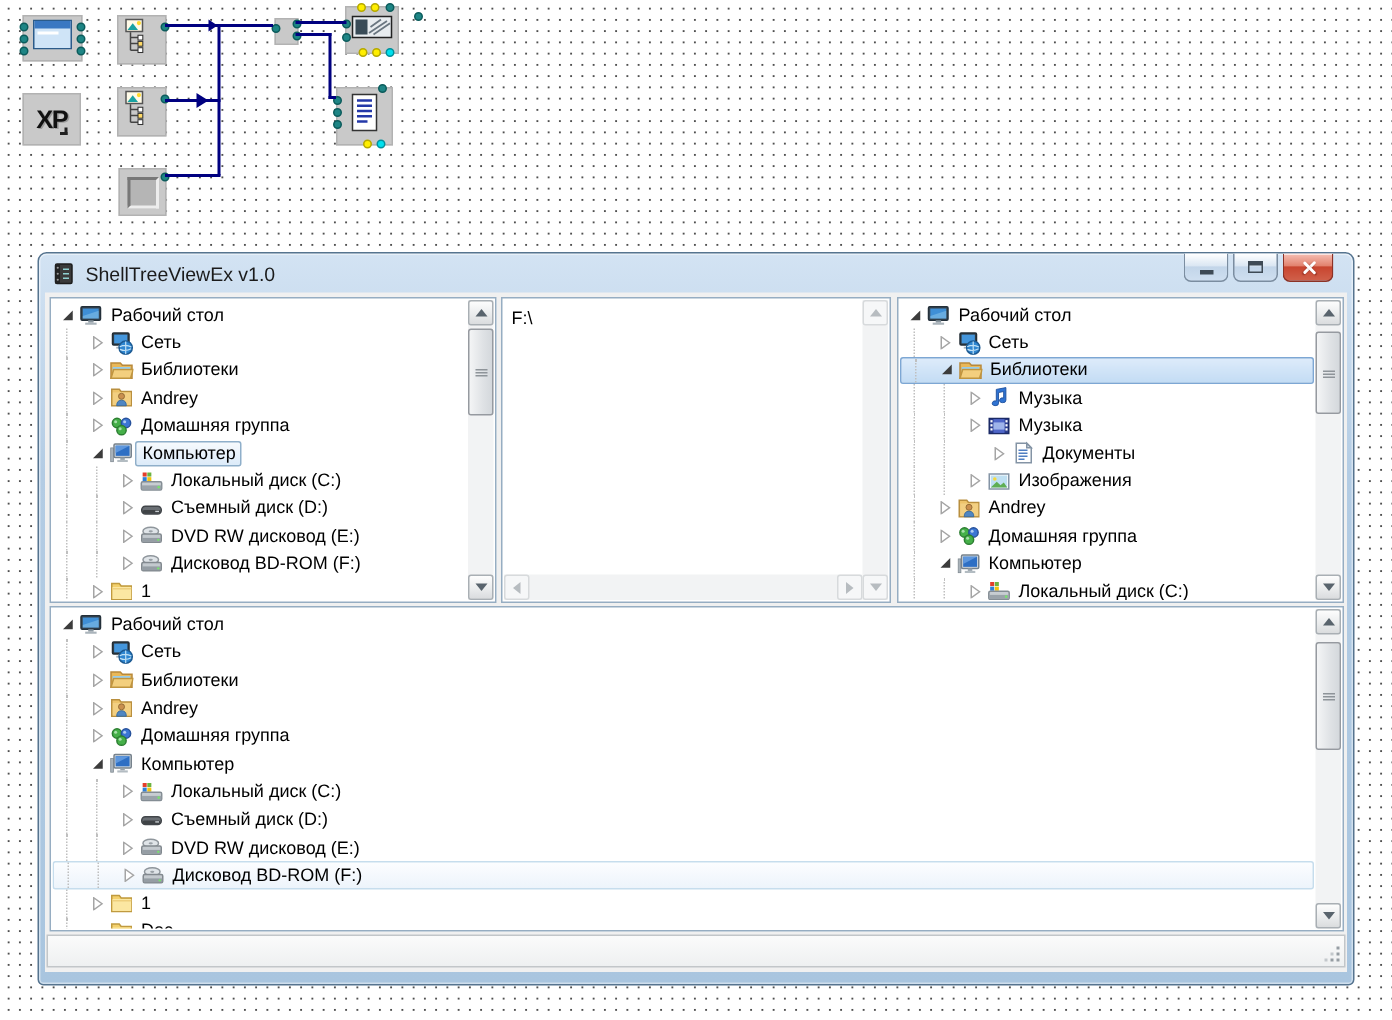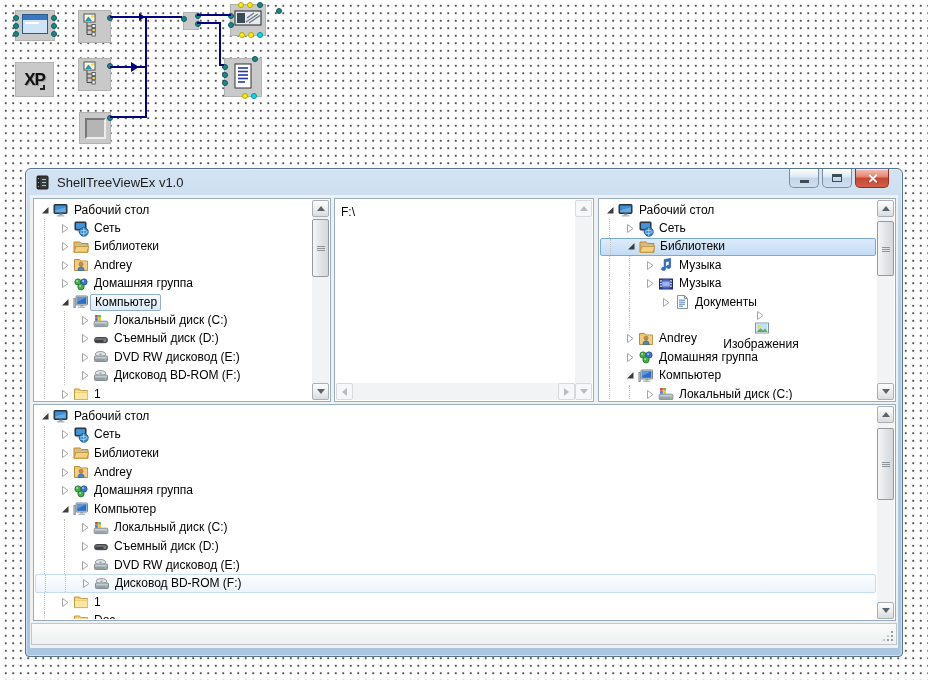--- a/index.html
+++ b/index.html
@@ -574,21 +574,21 @@
                 <g stroke="#4f7ec2" stroke-width="1">
                   <path d="M5 6.2 h6"></path>
                   <path d="M5 8.2 h6"></path>
                   <path d="M5 10.2 h6"></path>
                   <path d="M5 12.2 h4"></path>
                 </g>
               </svg>
             </span>
             <span class="tlabel">Документы</span>
           </div>
-          <div class="trow" style="padding-left: 44px; flex-direction: column;">
+          <div class="trow" style="padding-left: 44px;">
             <span class="guide" style="left: 9px;"></span>
             <span class="guide" style="left: 29px;"></span>
             <span class="exp">
               <svg width="9" height="9" viewBox="0 0 9 9">
                 <path d="M1.5 0.5 L7 4.5 L1.5 8.5 Z" fill="#ffffff" stroke="#a5a5a5"></path>
               </svg>
             </span>
             <span class="ticon">
               <svg width="16" height="16" viewBox="0 0 16 16">
                 <rect x="1.5" y="3" width="13" height="10" fill="#fff" stroke="#8494a5"></rect>

